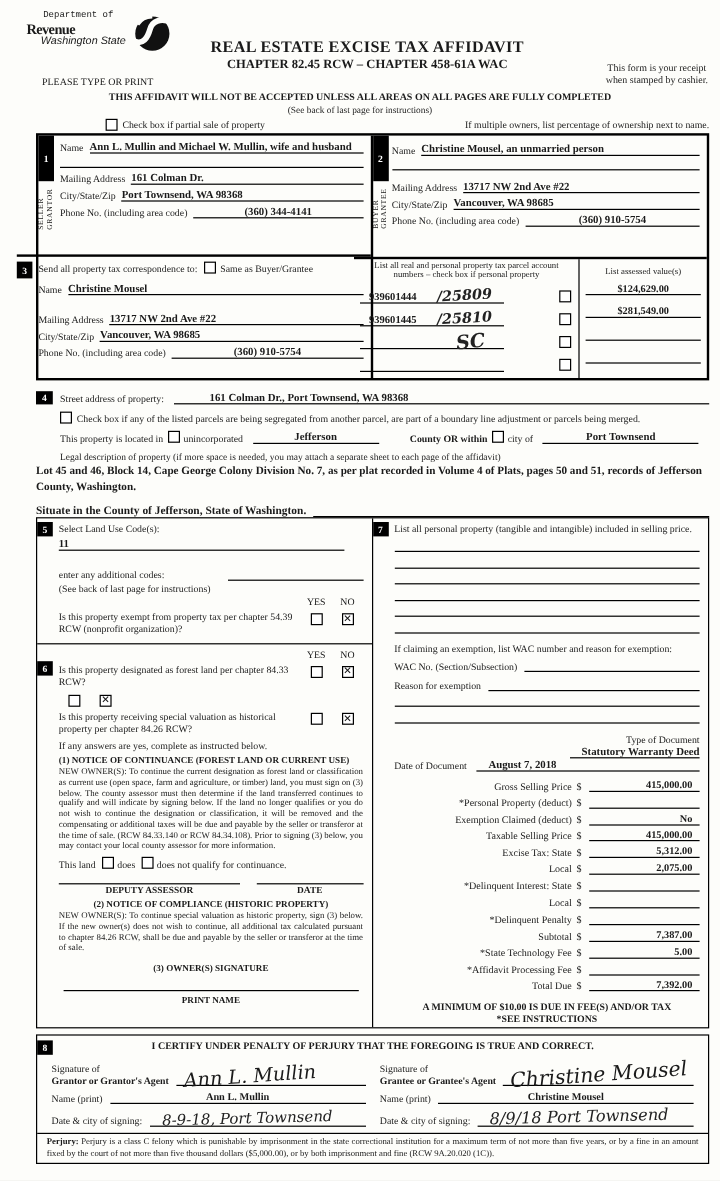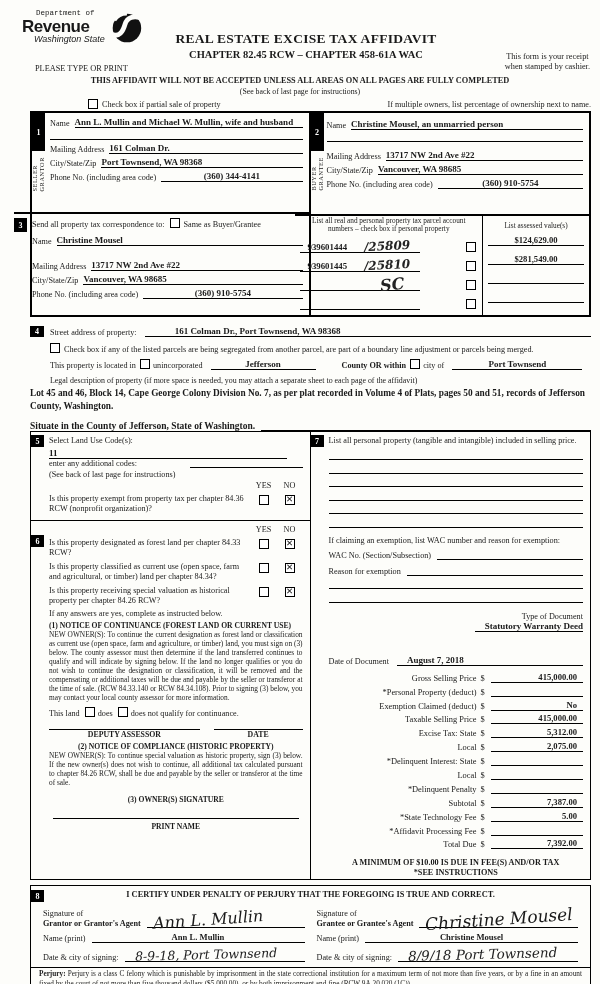--- a/index.html
+++ b/index.html
@@ -19,21 +19,21 @@
   .cb{display:inline-block;width:8px;height:8px;border:1px solid #000;position:relative;vertical-align:-1px;background:#fff;flex:0 0 auto;}
   .cb.x::before{content:"\2715";position:absolute;left:-1px;top:-1.5px;width:10px;text-align:center;font-size:8.5px;line-height:10px;color:#111;}
   .numstrip{position:absolute;left:0;top:0;width:13px;background:#000;color:#fff;display:flex;align-items:center;justify-content:center;font-size:8px;font-weight:bold;}
   .hw{font-family:"DejaVu Serif", serif;font-style:italic;color:#222;}
   .sig{font-family:"DejaVu Serif", serif;font-style:italic;font-size:16px;white-space:nowrap;transform:rotate(-4deg);display:inline-block;}
   
   .hdr{position:relative;height:92px;}
   .logo{position:absolute;left:22px;top:10px;display:flex;align-items:flex-start;}
   .logotext{line-height:1;}
   .logo-dept{font-family:Liberation Mono, monospace;font-size:7.5px;margin-left:14px;}
-  .logo-rev{font-family:Liberation Sans, sans-serif;font-weight:bold;font-size:17px;letter-spacing:-0.5px;}
+  .logo-rev{font-family:Liberation Serif, serif;font-weight:bold;font-size:12px;letter-spacing:-0.5px;}
   .logo-state{font-family:"Liberation Sans", sans-serif;font-style:italic;font-size:9px;margin-left:12px;}
   .logo svg{margin-left:2px;margin-top:0px;}
   .titleblock{position:absolute;left:12px;right:0;top:31px;text-align:center;}
   .title{font-size:13.5px;font-weight:bold;letter-spacing:0.3px;}
   .chapter{font-size:10.5px;font-weight:bold;margin-top:2px;}
   .please{position:absolute;left:35px;top:64px;font-size:8.3px;}
   .receipt{position:absolute;right:10px;top:52px;font-size:8.3px;text-align:center;line-height:1.25;}
   .boldnotice{position:absolute;left:0;right:0;top:76px;text-align:center;font-size:8.3px;font-weight:bold;}
   .seeback{position:absolute;left:0;right:0;top:86.5px;text-align:center;font-size:7.8px;}
   .content{margin:0 9px 0 30px;}
@@ -298,49 +298,48 @@
       <span class="fill u" style="margin-left:6px;"></span>
     </div>
 
     <div class="lowerbox">
 
       <div class="lcol">
         <div class="secpad">
           <div class="numstrip" style="height:12px;top:3px;">5</div>
           <div class="lab" style="margin-top:2px;">Select Land Use Code(s):</div>
           <div class="u val" style="width:94%;margin-top:3px;">11</div>
-          <div class="row lab" style="margin-top:0;gap:48px;">
+          <div class="row lab" style="margin-top:16px;gap:48px;">
             <span>enter any additional codes:</span>
             <span class="fill u" style="margin-left:5px;max-width:160px;"></span>
           </div>
           <div class="lab" style="margin-top:2px;">(See back of last page for instructions)</div>
           <div class="qhead">
             <span>YES</span>
             <span>NO</span>
           </div>
           <div class="qrow" style="margin-bottom:4px;">
-            <span class="qtext">Is this property exempt from property tax per chapter 84.36 RCW (nonprofit organization)?</span>
+            <span class="qtext">Is this property exempt from property tax per chapter 54.39 RCW (nonprofit organization)?</span>
             <span class="qcell"><span class="cb"></span></span>
             <span class="qcell"><span class="cb x"></span></span>
           </div>
         </div>
 
         <div class="secpad" style="border-top:1.5px solid #000;">
           <div class="numstrip" style="height:12px;top:14px;">6</div>
           <div class="qhead">
             <span>YES</span>
             <span>NO</span>
           </div>
           <div class="qrow">
             <span class="qtext">Is this property designated as forest land per chapter 84.33 RCW?</span>
             <span class="qcell"><span class="cb"></span></span>
             <span class="qcell"><span class="cb x"></span></span>
           </div>
           <div class="qrow">
-            <span class="qtext">Is this property classified as current use (open space, farm and agricultural, or timber) land per chapter 84.34?</span>
             <span class="qcell"><span class="cb"></span></span>
             <span class="qcell"><span class="cb x"></span></span>
           </div>
           <div class="qrow">
             <span class="qtext">Is this property receiving special valuation as historical property per chapter 84.26 RCW?</span>
             <span class="qcell"><span class="cb"></span></span>
             <span class="qcell"><span class="cb x"></span></span>
           </div>
           <div class="lab" style="margin-top:3px;">If any answers are yes, complete as instructed below.</div>
 
@@ -395,21 +394,21 @@
             <span>Reason for exemption</span>
             <span class="fill u" style="margin-left:6px;"></span>
           </div>
           <div class="bline"></div>
           <div class="bline"></div>
 
           <div class="row lab" style="margin-top:9px;flex-direction:column;">
             <span>Type of Document</span>
             <span class="fill u val" style="margin-left:8px;padding-left:10px;">Statutory Warranty Deed</span>
           </div>
-          <div class="row lab" style="margin-top:23px;font-family:Liberation Serif, serif;">
+          <div class="row lab" style="margin-top:0;font-family:Liberation Serif, serif;">
             <span>Date of Document</span>
             <span class="fill u val" style="margin-left:8px;padding-left:10px;">August 7, 2018</span>
           </div>
 
           <div class="mrow" style="margin-top:6px;">
               <span class="mlab">Gross Selling Price</span>
               <span class="mdol">$</span>
               <span class="mval">415,000.00</span>
             </div>
           <div class="mrow">

